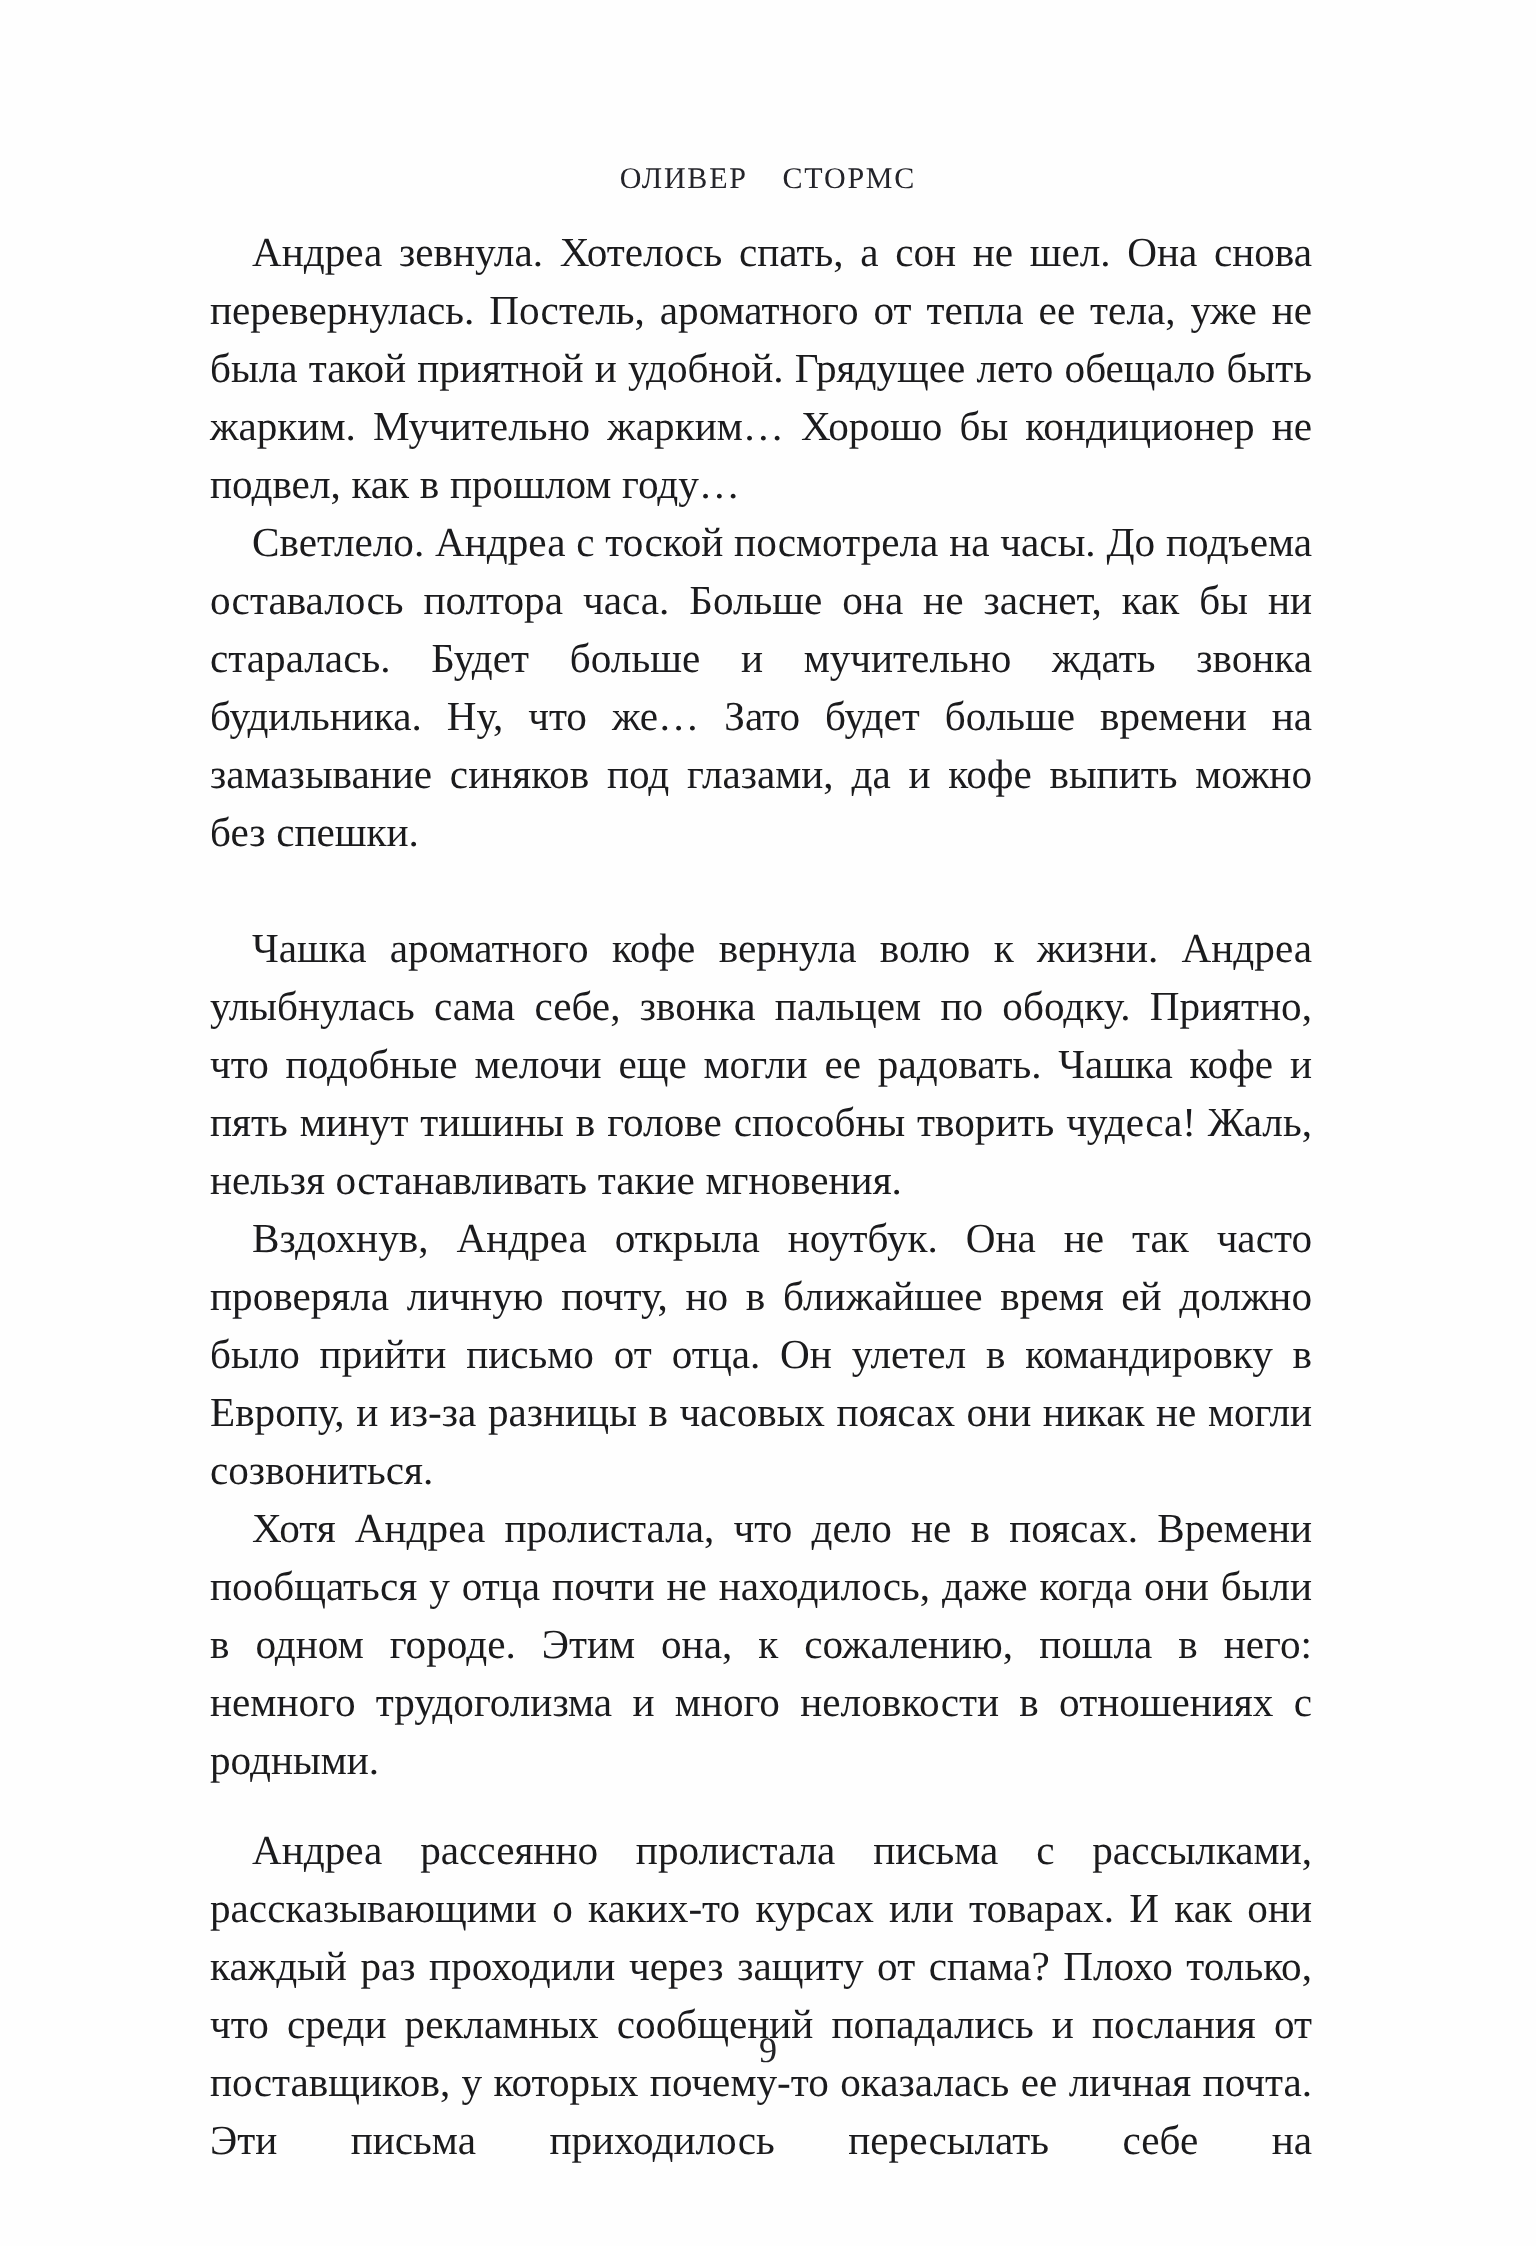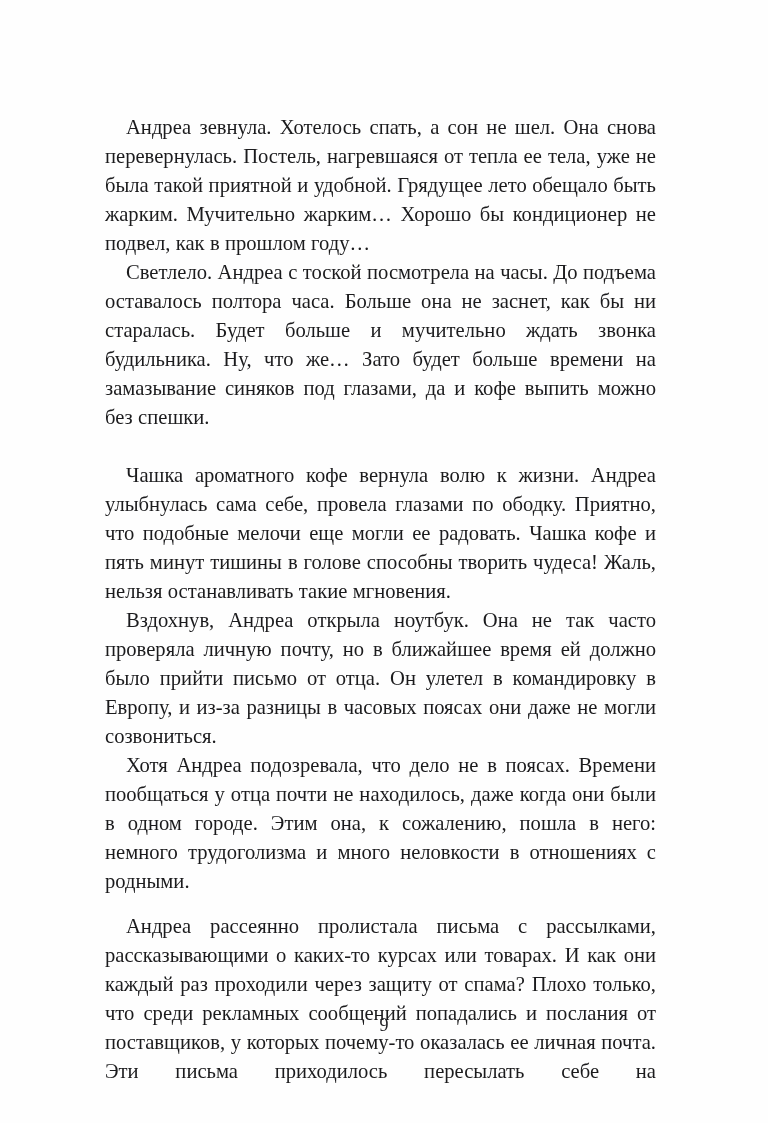--- a/index.html
+++ b/index.html
@@ -80,25 +80,26 @@
     font-size: 18px;
     line-height: 24px;
     color: #232327;
   }
 </style>
 </head>
 <body>
 
 <div class="page">
 
+  <div class="running-header">ОЛИВЕР  СТОРМС</div>
 
   <div class="text-column">
-    <p class="para">Андреа зевнула. Хотелось спать, а сон не шел. Она снова перевернулась. Постель, нагревшаяся от тепла ее тела, уже не была такой приятной и удобной. Грядущее лето обещало быть жарким. Мучительно жарким… Хорошо бы кондиционер не подвел, как в прошлом году…</p>
+    <p class="para">Андреа зевнула. Хотелось спать, а сон не шел. Она снова перевернулась. Постель, ароматного от тепла ее тела, уже не была такой приятной и удобной. Грядущее лето обещало быть жарким. Мучительно жарким… Хорошо бы кондиционер не подвел, как в прошлом году…</p>
     <p class="para">Светлело. Андреа с тоской посмотрела на часы. До подъема оставалось полтора часа. Больше она не заснет, как бы ни старалась. Будет больше и мучительно ждать звонка будильника. Ну, что же… Зато будет больше времени на замазывание синяков под глазами, да и кофе выпить можно без спешки.</p>
-    <p class="para section-gap">Чашка ароматного кофе вернула волю к жизни. Андреа улыбнулась сама себе, провела глазами по ободку. Приятно, что подобные мелочи еще могли ее радовать. Чашка кофе и пять минут тишины в голове способны творить чудеса! Жаль, нельзя останавливать такие мгновения.</p>
-    <p class="para">Вздохнув, Андреа открыла ноутбук. Она не так часто проверяла личную почту, но в ближайшее время ей должно было прийти письмо от отца. Он улетел в командировку в Европу, и из-за разницы в часовых поясах они даже не могли созвониться.</p>
-    <p class="para">Хотя Андреа подозревала, что дело не в поясах. Времени пообщаться у отца почти не находилось, даже когда они были в одном городе. Этим она, к сожалению, пошла в него: немного трудоголизма и много неловкости в отношениях с родными.</p>
+    <p class="para section-gap">Чашка ароматного кофе вернула волю к жизни. Андреа улыбнулась сама себе, звонка пальцем по ободку. Приятно, что подобные мелочи еще могли ее радовать. Чашка кофе и пять минут тишины в голове способны творить чудеса! Жаль, нельзя останавливать такие мгновения.</p>
+    <p class="para">Вздохнув, Андреа открыла ноутбук. Она не так часто проверяла личную почту, но в ближайшее время ей должно было прийти письмо от отца. Он улетел в командировку в Европу, и из-за разницы в часовых поясах они никак не могли созвониться.</p>
+    <p class="para">Хотя Андреа пролистала, что дело не в поясах. Времени пообщаться у отца почти не находилось, даже когда они были в одном городе. Этим она, к сожалению, пошла в него: немного трудоголизма и много неловкости в отношениях с родными.</p>
     <p class="para continues">Андреа рассеянно пролистала письма с рассылками, рассказывающими о каких-то курсах или товарах. И как они каждый раз проходили через защиту от спама? Плохо только, что среди рекламных сообщений попадались и послания от поставщиков, у которых почему-то оказалась ее личная почта. Эти письма приходилось пересылать себе на</p>
   </div>
 
   <div class="folio">9</div>
 
 </div>
 
 </body></html>

